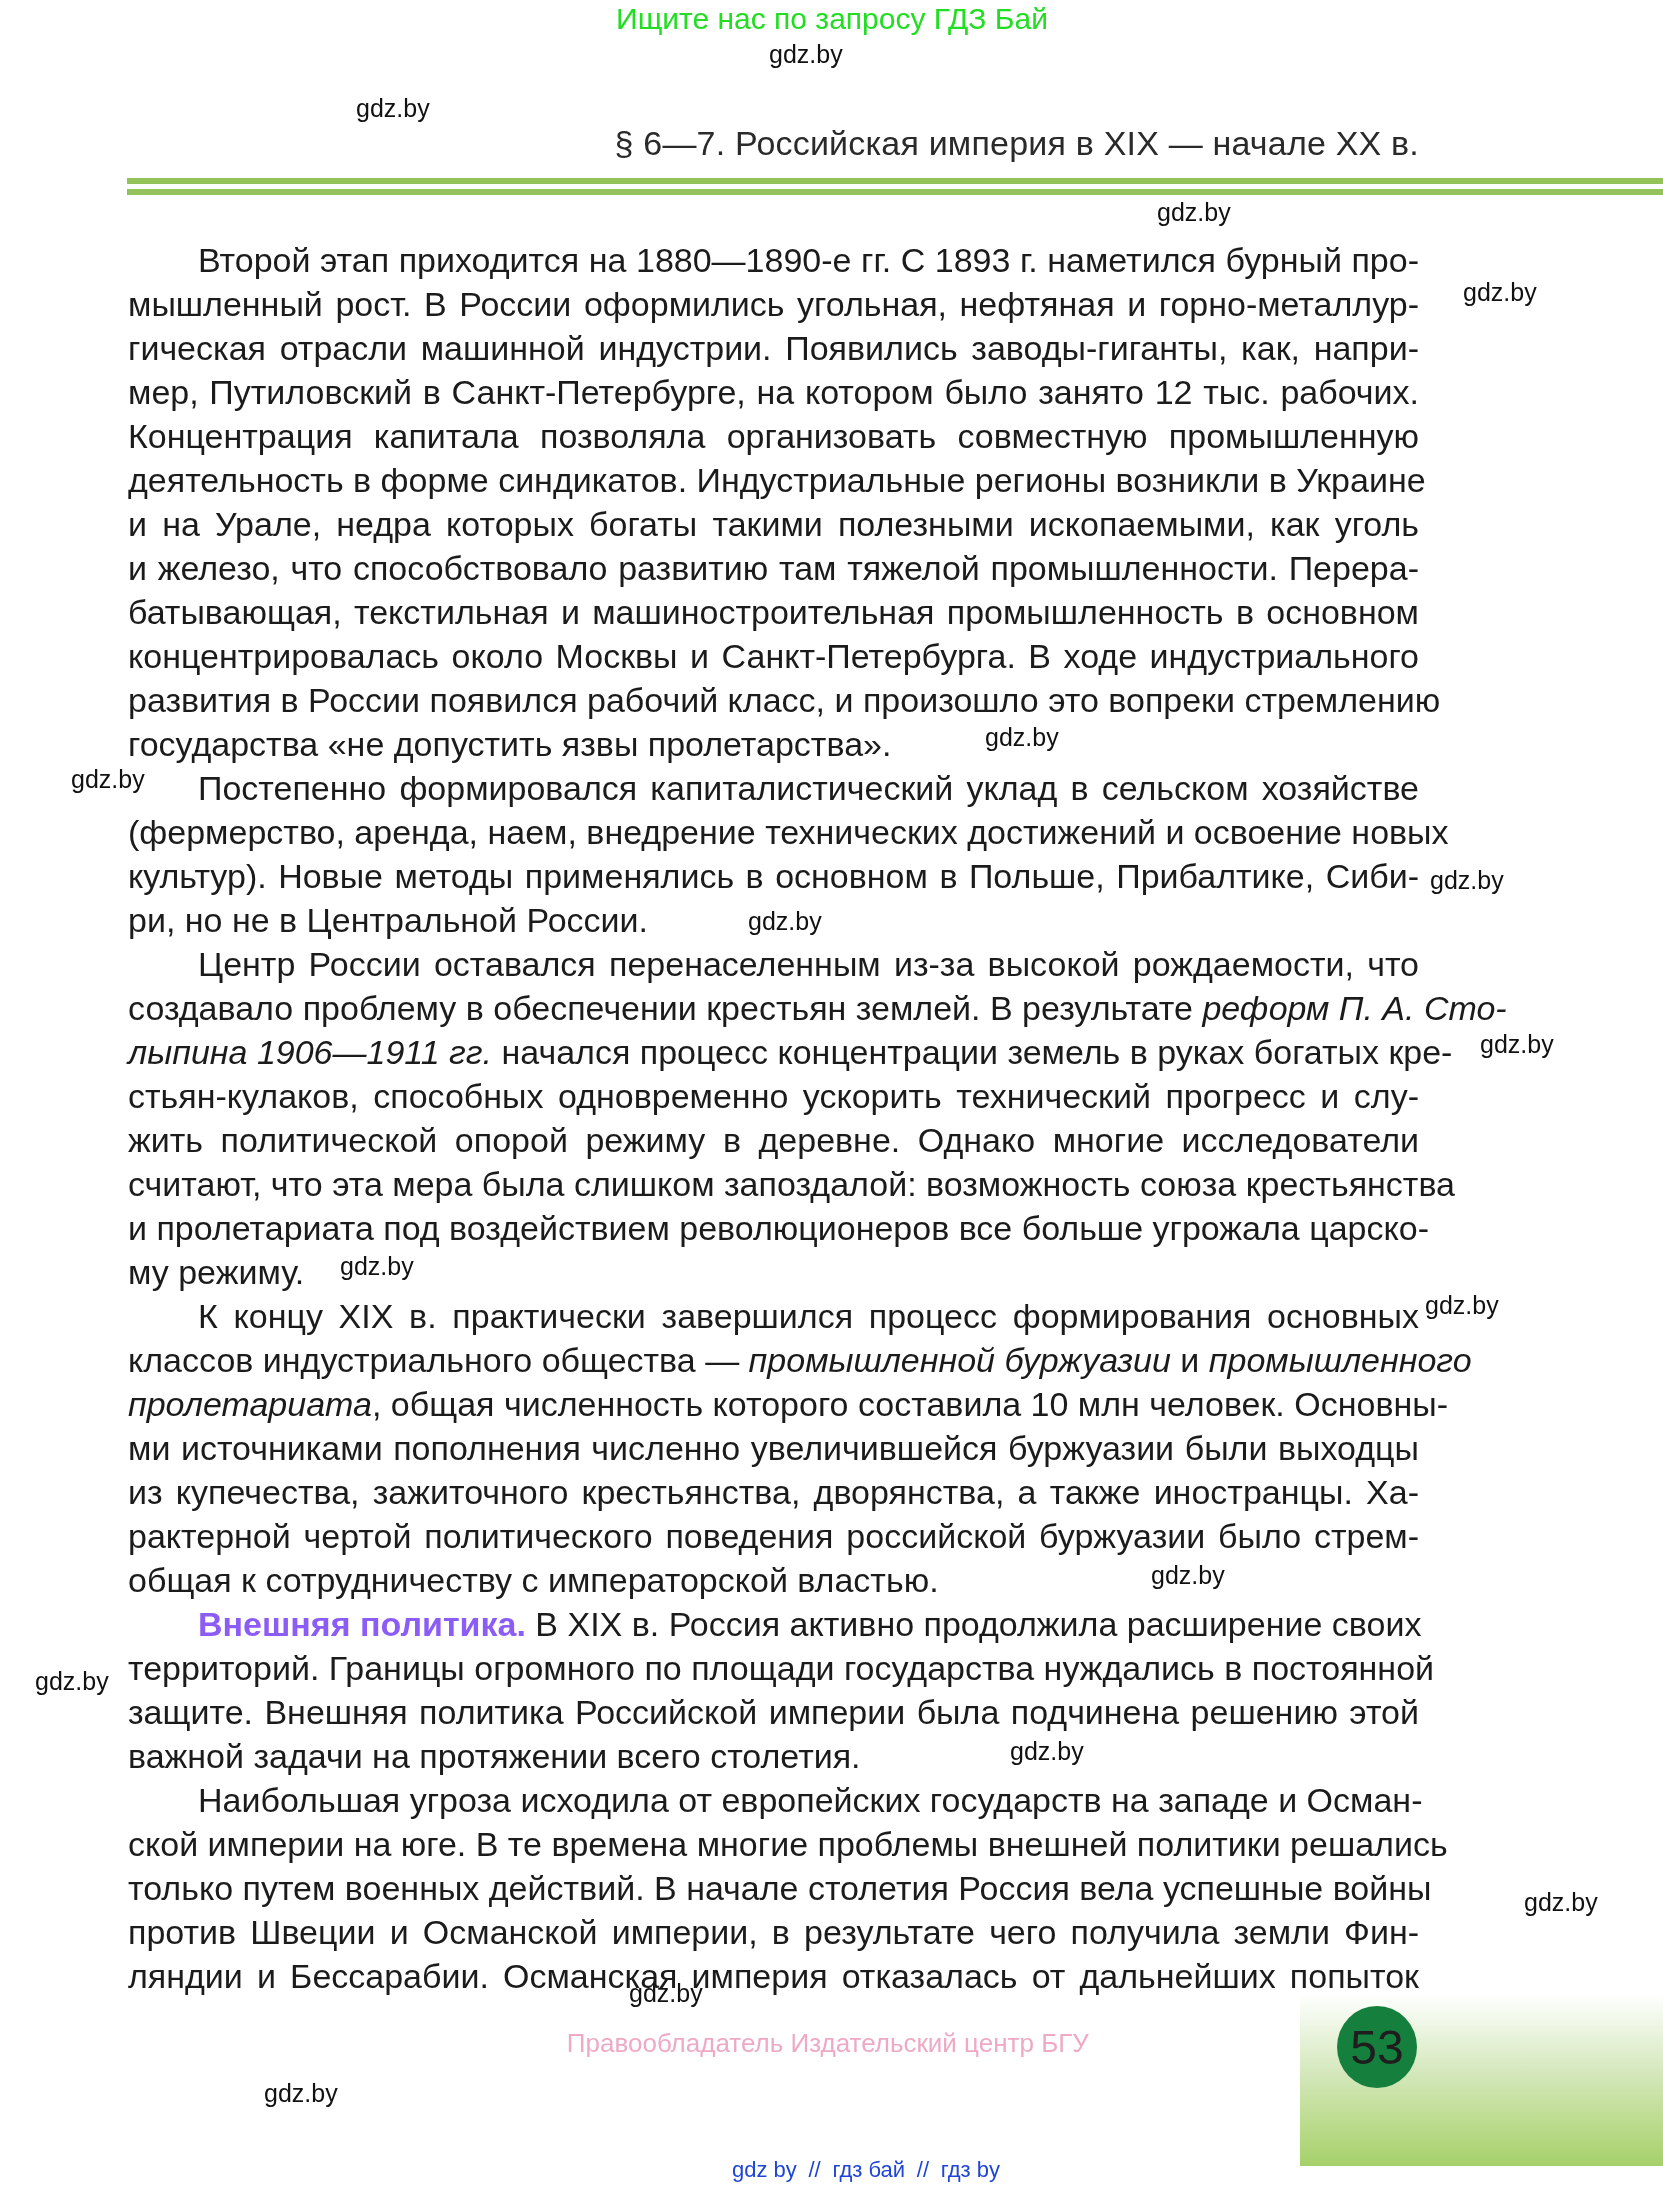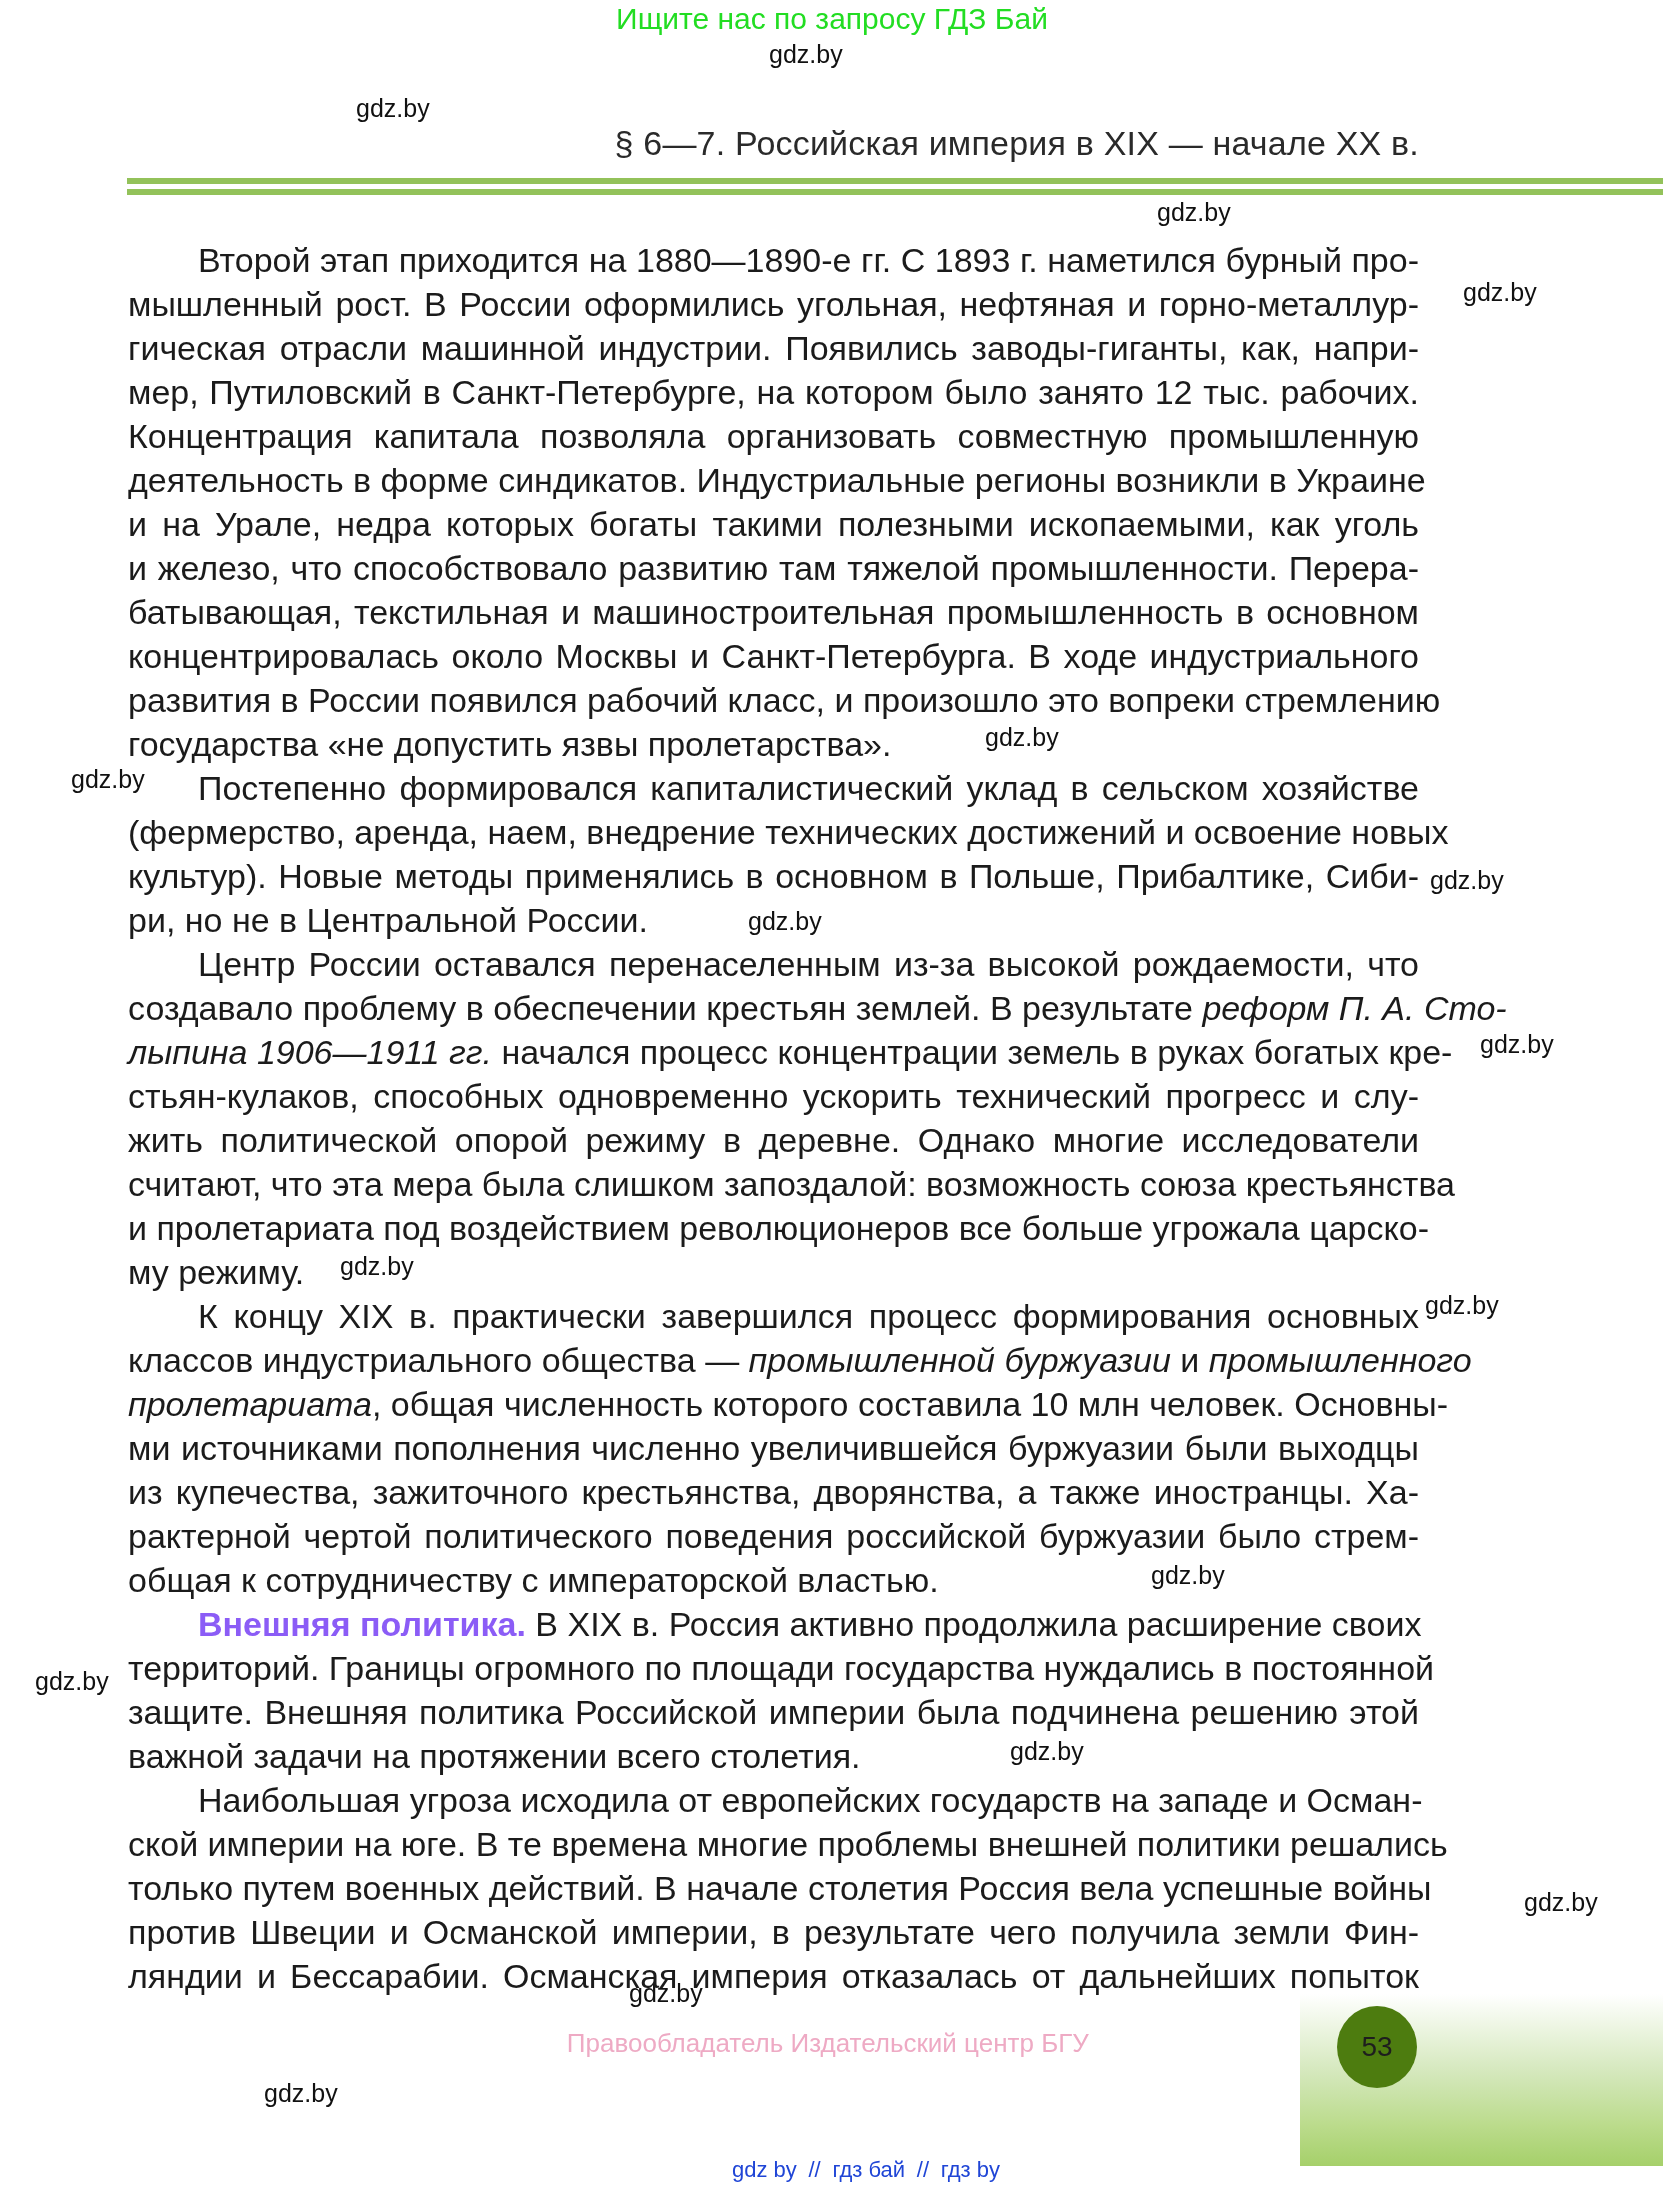--- a/index.html
+++ b/index.html
@@ -26,22 +26,22 @@
   .line.first { padding-left: 70px; }
   .body-text i { font-style: italic; }
   .section-head { color: #8b5cf6; font-weight: bold; }
 
   .page-panel {
     left: 1300px; top: 1994px; width: 364px; height: 172px;
     background: linear-gradient(to bottom, #ffffff 0%, #eef6e4 18%, #d5e8bd 45%, #bcdc8e 75%, #a6d06a 100%);
   }
   .page-circle {
     left: 1337px; top: 2006px; width: 80px; height: 82px; border-radius: 50%;
-    background: #4d7c0f; display: flex; align-items: center; justify-content: center;
-    font-size: 28px; color: #1e1e1e;
+    background: #15803d; display: flex; align-items: center; justify-content: center;
+    font-size: 48px; color: #1e1e1e;
   }
   .copyright { top: 2028px; left: 0; width: 1664px; text-align: center; font-size: 26px; color: #eeaac4; }
   .copyright span { position: relative; left: -4.2px; }
   .bottom-links { top: 2157px; left: 0; width: 1664px; text-align: center; font-size: 22px; color: #1f45d6; padding-left: 34px; }
   .bottom-links a { color: #1f45d6; text-decoration: none; }
   .bottom-links .sep { margin: 0 11.7px; }
 </style>
 </head>
 <body>
 

